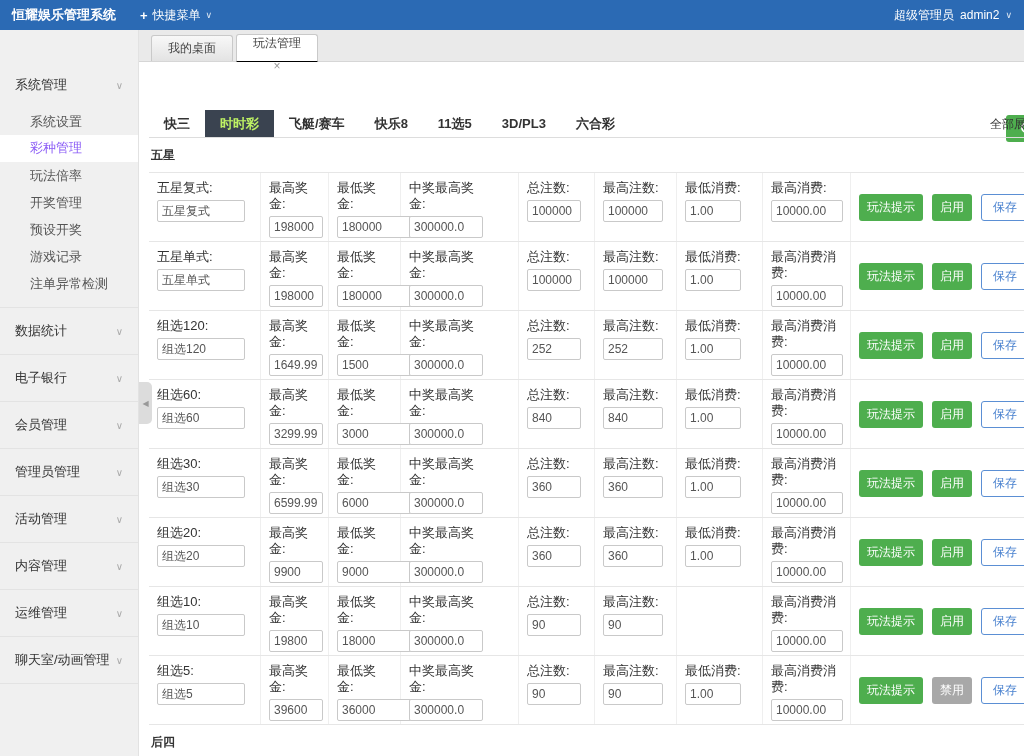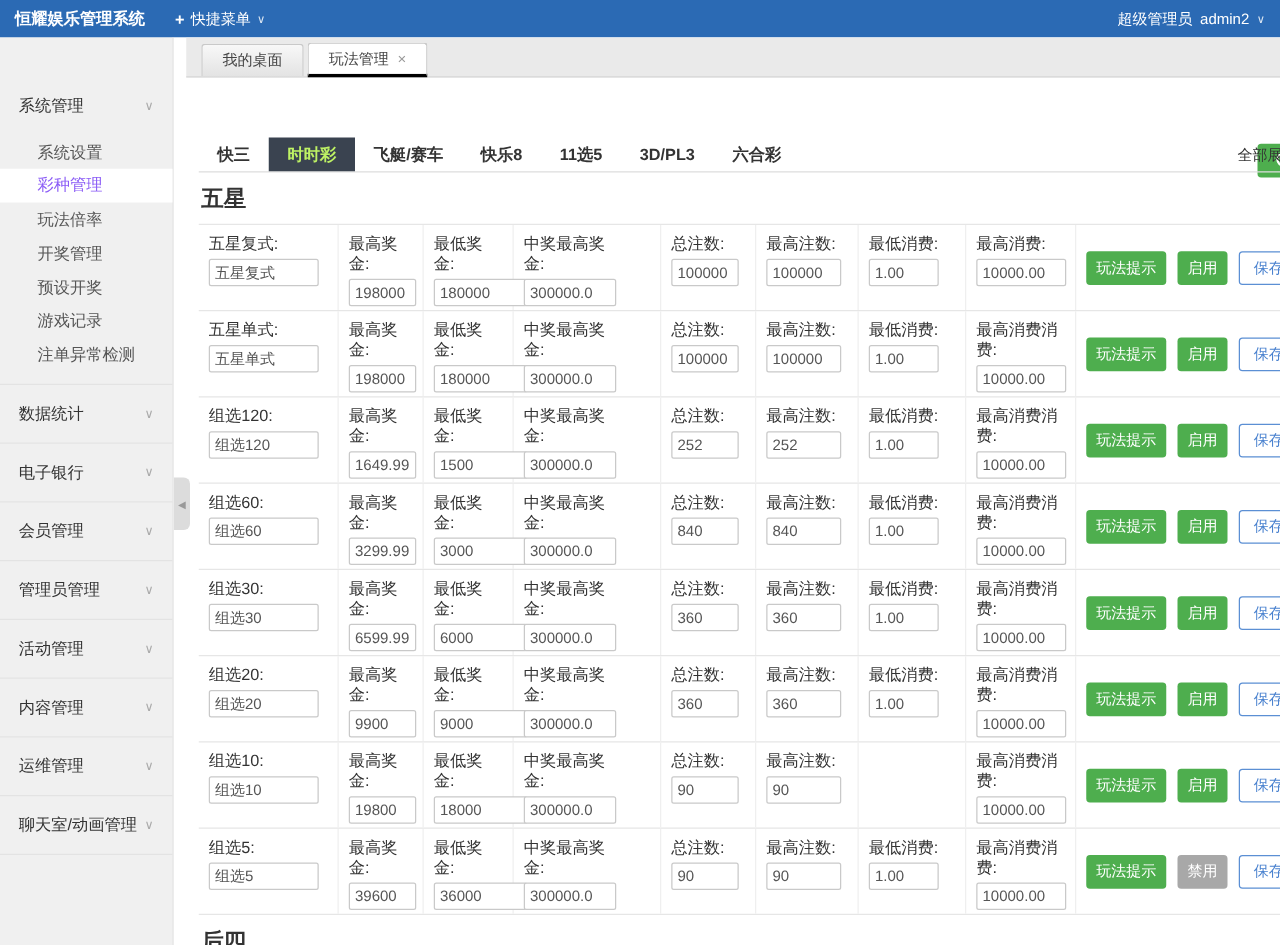--- a/index.html
+++ b/index.html
@@ -17,38 +17,38 @@
   
   .layout { display:flex; height:726px; }
   .sidebar { width:139px; background:#f0f0f0; border-right:1px solid #e2e2e2; padding-top:32px; flex:none; }
   .group { border-bottom:1px solid #e3e3e3; }
   .group-header { height:46px; display:flex; align-items:center; padding:0 15px; color:#333; cursor:pointer; }
   .group-header .chev { margin-left:auto; color:#aaa; font-size:10px; }
   .sub { padding-bottom:10px; }
   .sub-item { height:27px; line-height:27px; padding-left:30px; color:#555; font-size:13px; cursor:pointer; }
   .sub-item.active { background:#fff; color:#8b5cf6;font-family:Liberation Mono, monospace; }
 
-  .main { flex:1; position:relative; overflow:hidden; background:#fff;padding-left:10px; }
+  .main { flex:1; position:relative; overflow:hidden; background:#fff; }
 
   
   .tabstrip { height:32px; background:#eaeaea; border-bottom:1px solid #d6d6d6; display:flex; align-items:flex-end; padding-left:12px; gap:3px; }
   .tab { height:26px; padding:0 16px; font-size:12px; background:linear-gradient(#f8f8f8,#e3e3e3); border:1px solid #c9c9c9; border-bottom:none; border-radius:3px 3px 0 0; color:#444; display:flex; align-items:center; gap:7px; cursor:pointer; }
-  .tab.active { background:#fff; height:28px; margin-bottom:-1px; border-bottom:3px solid #000000; }
+  .tab.active { background:#fff; height:28px; margin-bottom:-1px; border-bottom:1px solid #000000;flex-direction:column; }
   .tab .close { color:#999; font-size:12px; }
 
   
   .content { position:relative; padding-left:10px; }
   .search-btn { position:absolute; top:5px; right:-26px; width:44px; height:27px; background:#4eae4e; border:none; border-radius:3px; color:#fff; cursor:pointer; display:flex; align-items:center; justify-content:center; }
 
   .game-tabs { margin-top:48px; display:flex; border-bottom:1px solid #ddd; height:28px; align-items:stretch; position:relative; }
   .game-tab { padding:0 15px; font-weight:bold; font-size:13px; display:flex; align-items:center; cursor:pointer; color:#333; }
   .game-tab.active { background:#3a4350; color:#bef264; }
   .expand-all { position:absolute; right:-14px; top:6px; font-size:12px; color:#333; white-space:nowrap; cursor:pointer; }
 
-  .section-title { font-weight:bold; font-size:18px; padding:9px 2px 8px; border-bottom:1px solid #e6e6e6; color:#333; }
+  .section-title { font-weight:bold; font-size:12px; padding:9px 2px 8px; border-bottom:1px solid #e6e6e6; color:#333; }
 
   
   .trow { display:flex; border-bottom:1px solid #e6e6e6; height:69px; width:885px; }
   .cell { border-right:1px solid #efefef; padding:7px 8px 0; flex:none; display:flex; flex-direction:column; align-items:flex-start; }
   .lbl { font-size:13px; color:#333; line-height:16px; }
   .lbl-narrow { width:68px; }
   .cell input { margin-top:4px; height:22px; border:1px solid #c9c9c9; border-radius:2px; padding:0 4px; font-size:12px; color:#555; background:#fff; }
   .c1{width:112px} .c2{width:68px} .c3{width:72px} .c4{width:118px}
   .c5{width:76px} .c6{width:82px} .c7{width:86px} .c8{width:88px}
   .c1 input{width:88px} .c2 input{width:54px} .c3 input{width:75px} .c4 input{width:74px}

